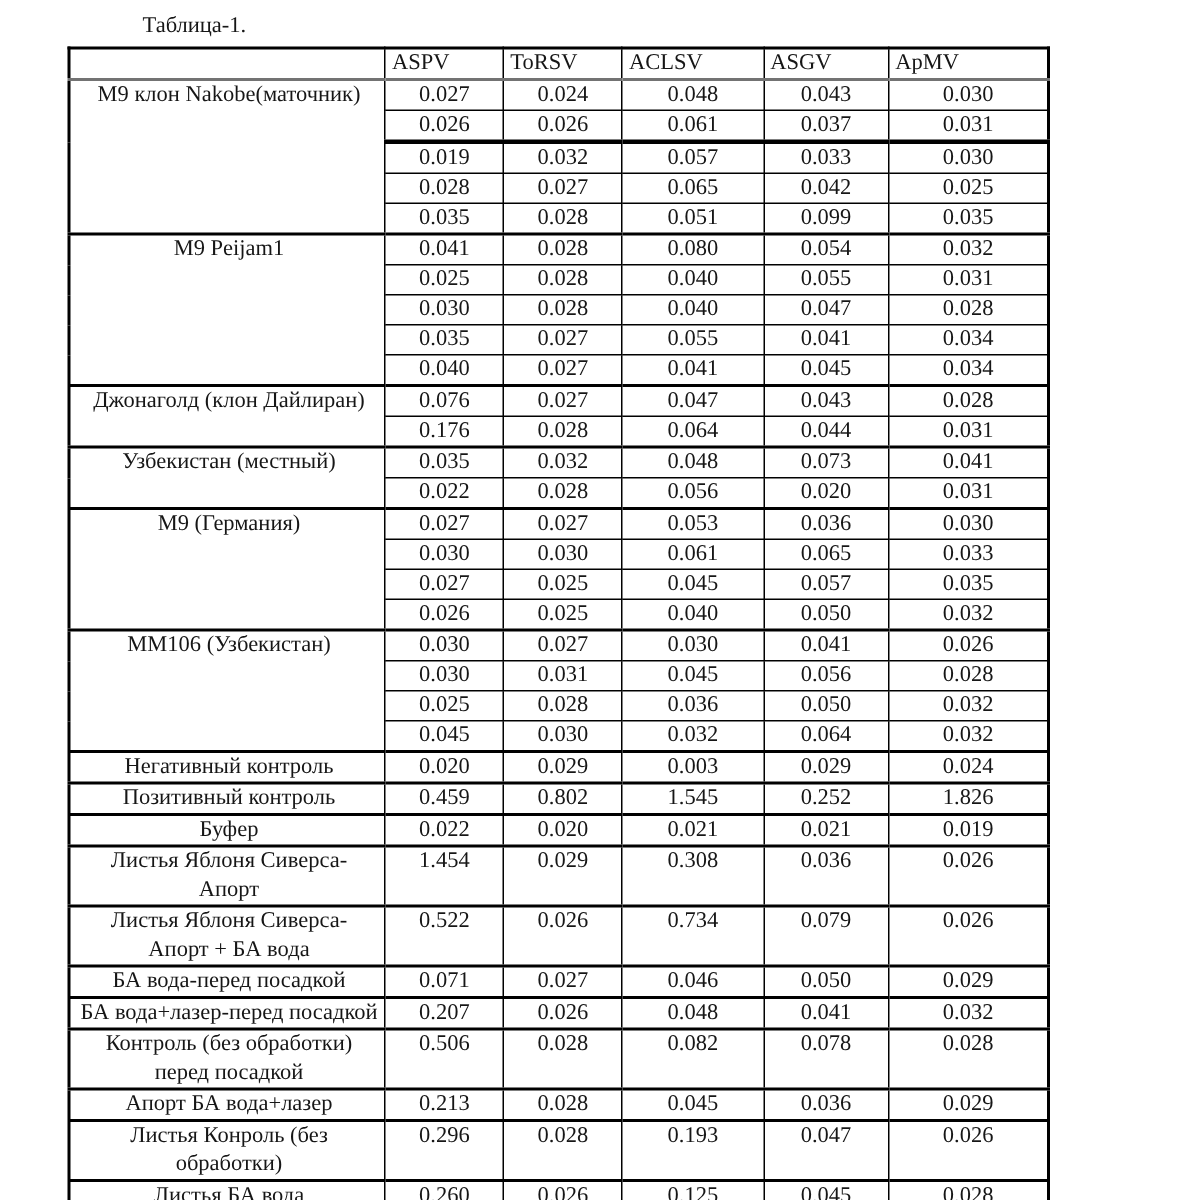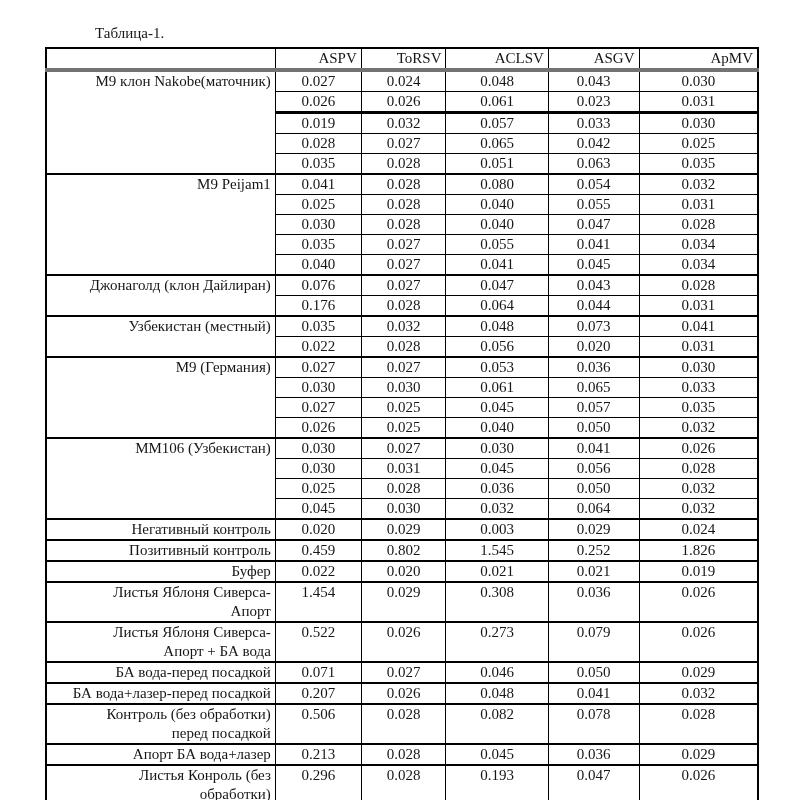--- a/index.html
+++ b/index.html
@@ -3,25 +3,25 @@
 <meta charset="utf-8">
 <style>
   html, body {
     margin: 0;
     padding: 0;
     background: #ffffff;
     font-family: "Liberation Serif", "DejaVu Serif", serif;
     color: #161616;
   }
   .page {
-    width: 759px;
+    width: 700px;
     height: 800px;
     background: #ffffff;
     box-sizing: border-box;
-    padding-top: 24px;
+    padding-top: 8px;
     overflow: hidden;
   }
   .doc-title {
     margin-left: 95px;
     margin-bottom: 5px;
     font-size: 15px;
     line-height: 18px;
   }
   table.data-table {
     border-collapse: collapse;
@@ -33,29 +33,29 @@
     border: 1px solid #000;
     font-size: 15px;
     font-weight: normal;
     padding: 0 4px;
     height: 19px;
     line-height: 19px;
     vertical-align: top;
     overflow: hidden;
   }
   .data-table thead th {
-    text-align: right;
-    border-bottom: 4px solid #737373;
+    text-align: left;
+    border-bottom: 2px solid #737373;
     margin-top: 12px;
   }
   .data-table td.num-cell {
     text-align: center;
   }
   .data-table td.label-cell {
-    text-align: right;
+    text-align: center;
     padding-left: 6px;
     white-space: pre-line;
   }
   .data-table tr.section-start td {
     border-top: 2px solid #000;
   }
   .data-table tr.thick-top td {
     border-top: 3px solid #000;
   }
 </style>
@@ -89,42 +89,42 @@
           <td class="num-cell">0.027</td>
           <td class="num-cell">0.024</td>
           <td class="num-cell">0.048</td>
           <td class="num-cell">0.043</td>
           <td class="num-cell">0.030</td>
         </tr>
         <tr>
           <td class="num-cell">0.026</td>
           <td class="num-cell">0.026</td>
           <td class="num-cell">0.061</td>
-          <td class="num-cell">0.023</td>
+          <td class="num-cell">0.037</td>
           <td class="num-cell">0.031</td>
         </tr>
         <tr class="thick-top">
           <td class="num-cell">0.019</td>
           <td class="num-cell">0.032</td>
           <td class="num-cell">0.057</td>
           <td class="num-cell">0.033</td>
           <td class="num-cell">0.030</td>
         </tr>
         <tr>
           <td class="num-cell">0.028</td>
           <td class="num-cell">0.027</td>
           <td class="num-cell">0.065</td>
           <td class="num-cell">0.042</td>
           <td class="num-cell">0.025</td>
         </tr>
         <tr>
           <td class="num-cell">0.035</td>
           <td class="num-cell">0.028</td>
           <td class="num-cell">0.051</td>
-          <td class="num-cell">0.063</td>
+          <td class="num-cell">0.099</td>
           <td class="num-cell">0.035</td>
         </tr>
         <tr class="section-start">
           <td class="label-cell" rowspan="5">М9 Peijam1</td>
           <td class="num-cell">0.041</td>
           <td class="num-cell">0.028</td>
           <td class="num-cell">0.080</td>
           <td class="num-cell">0.054</td>
           <td class="num-cell">0.032</td>
         </tr>
@@ -275,21 +275,21 @@
           <td class="num-cell">0.029</td>
           <td class="num-cell">0.308</td>
           <td class="num-cell">0.036</td>
           <td class="num-cell">0.026</td>
         </tr>
         <tr class="section-start">
           <td class="label-cell" rowspan="1">Листья Яблоня Сиверса-
 Апорт + БА вода</td>
           <td class="num-cell">0.522</td>
           <td class="num-cell">0.026</td>
-          <td class="num-cell">0.273</td>
+          <td class="num-cell">0.734</td>
           <td class="num-cell">0.079</td>
           <td class="num-cell">0.026</td>
         </tr>
         <tr class="section-start">
           <td class="label-cell" rowspan="1">БА вода-перед посадкой</td>
           <td class="num-cell">0.071</td>
           <td class="num-cell">0.027</td>
           <td class="num-cell">0.046</td>
           <td class="num-cell">0.050</td>
           <td class="num-cell">0.029</td>

